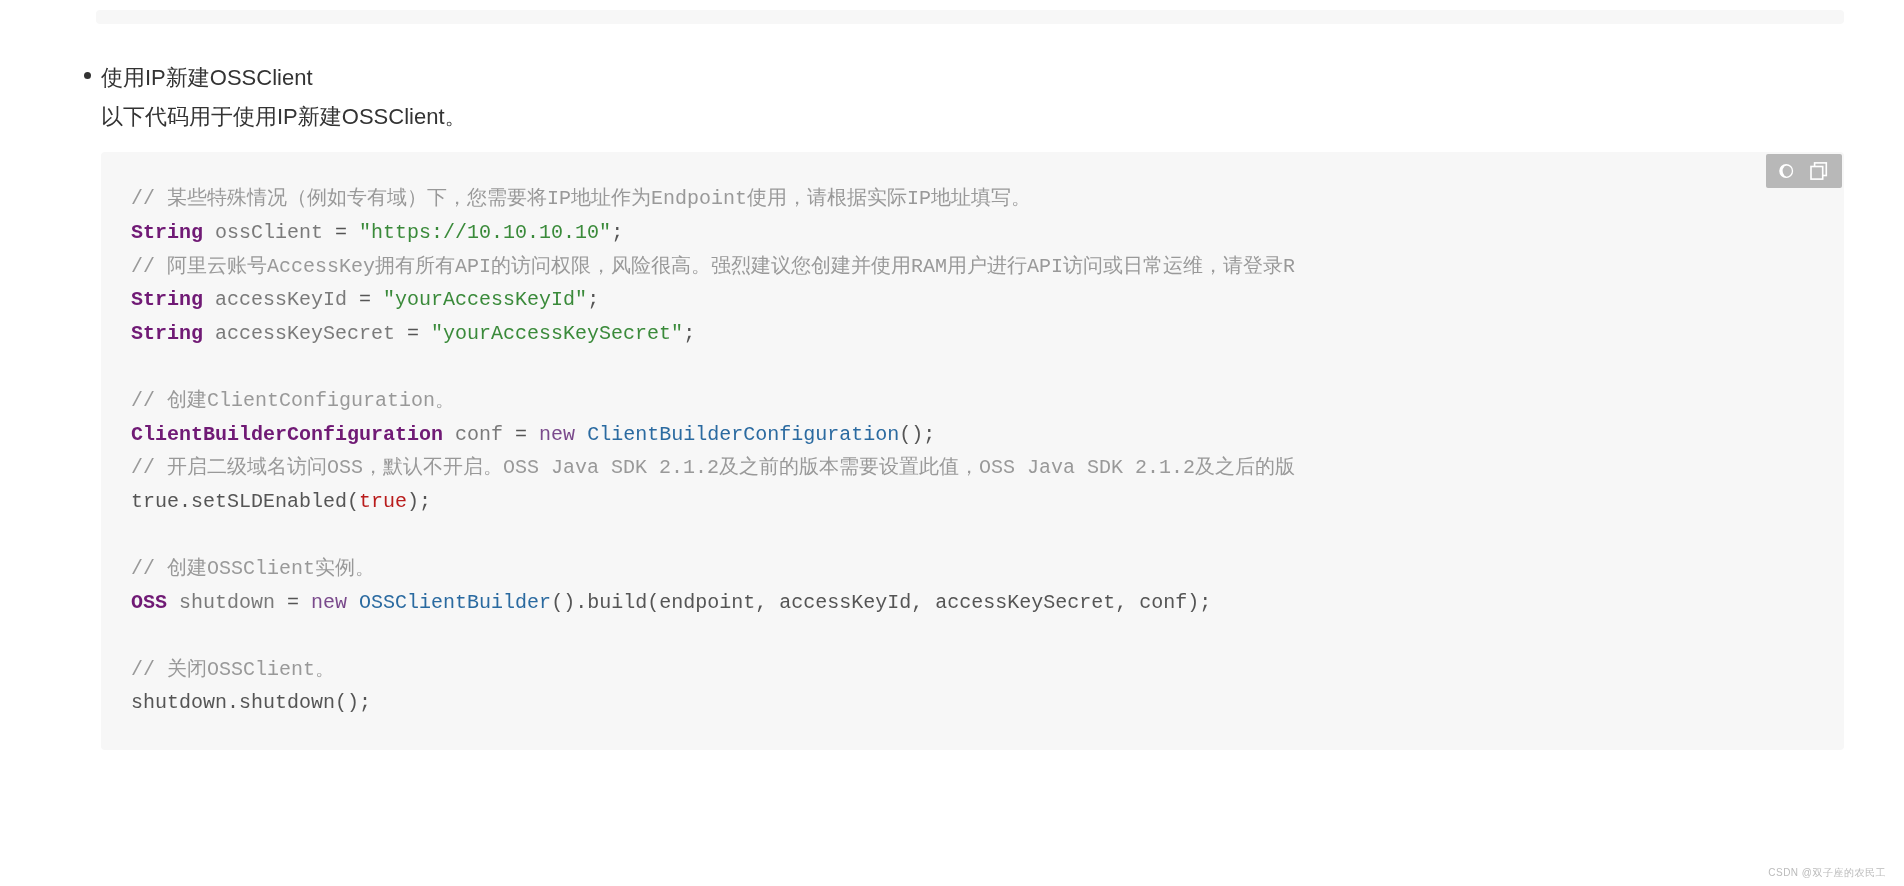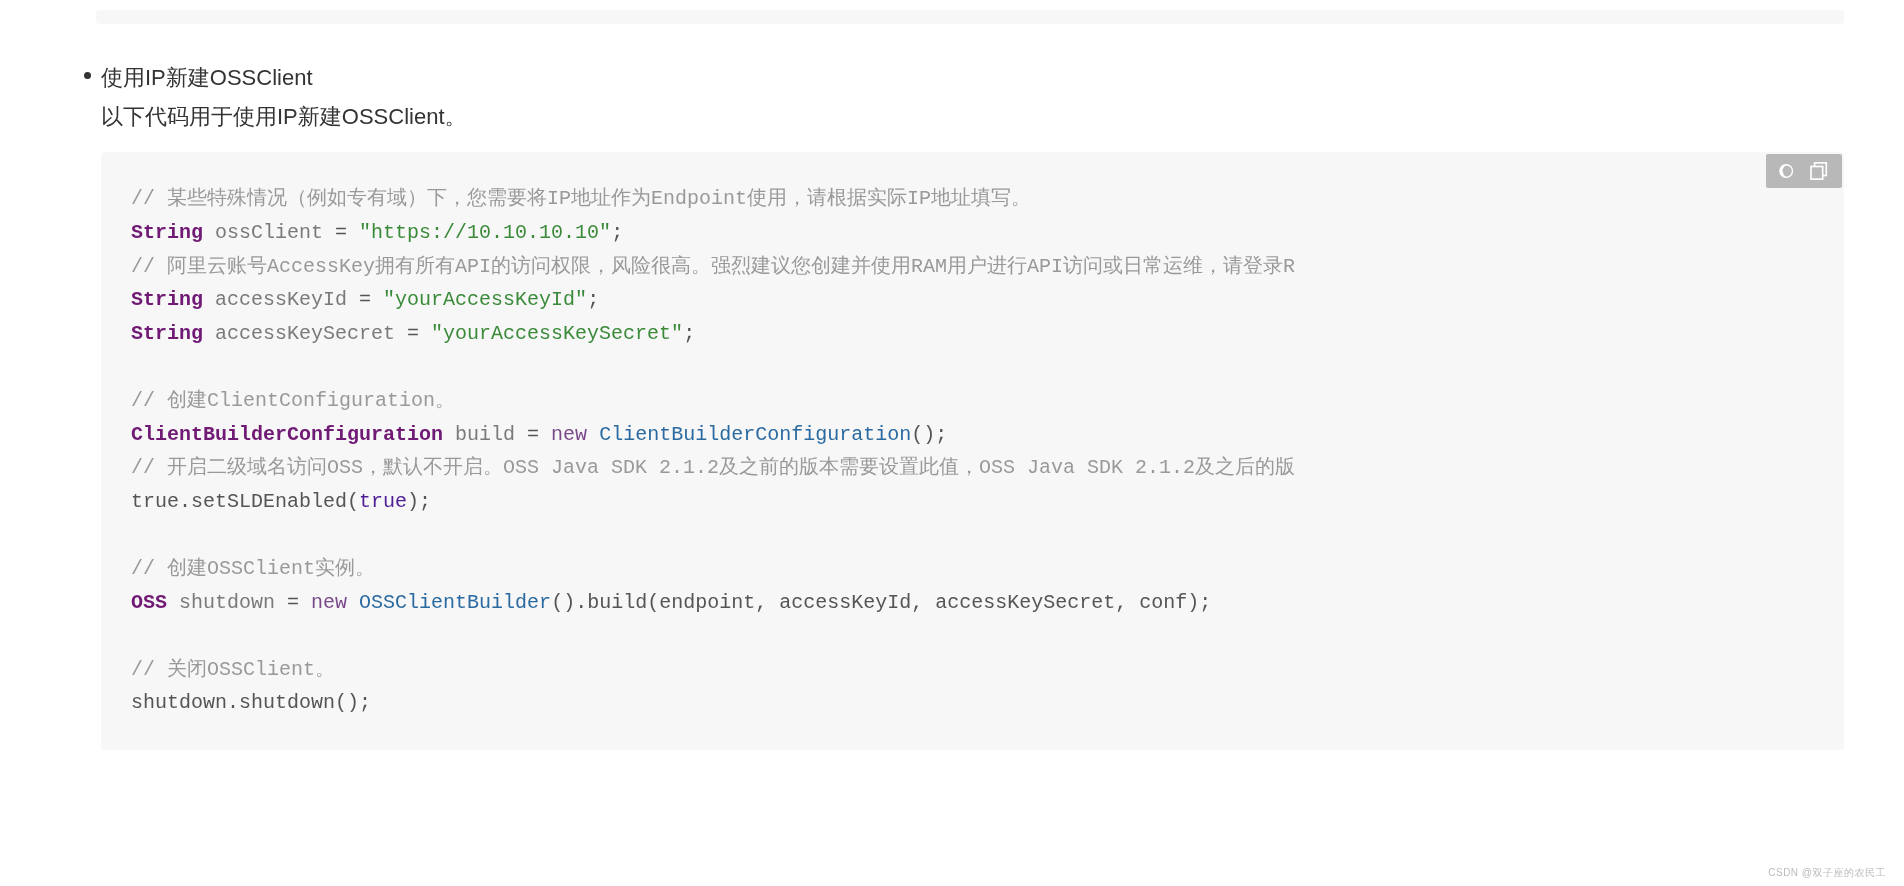--- a/index.html
+++ b/index.html
@@ -85,21 +85,21 @@
     color: #555;
     overflow: hidden;
     white-space: pre;
   }
   .cm { color: #999; }          
   .kw { color: #701a75; font-weight: 700; } 
   .kw2 { color: #7a4a8c; text-align: center; }      
   .id { color: #7a7a7a; }       
   .str { color: #3a8a3a; }      
   .typ { color: #2a6aa0; }
-  .num { color: #4c1d95; }      
+  .num { color: #b91c1c; }      
   .pln { color: #555; }
   .watermark {
     position: absolute;
     right: 18px;
     bottom: 6px;
     font-size: 10px;
     color: #bbb;
     letter-spacing: 0.5px;
   }
 </style>
@@ -134,21 +134,21 @@
         </div>
       </div>
 
 <pre class="code-block"><span class="cm">// 某些特殊情况（例如专有域）下，您需要将IP地址作为Endpoint使用，请根据实际IP地址填写。</span>
 <span class="kw">String</span> <span class="id">ossClient</span><span class="pln"> = </span><span class="str">"https://10.10.10.10"</span><span class="pln">;</span>
 <span class="cm">// 阿里云账号AccessKey拥有所有API的访问权限，风险很高。强烈建议您创建并使用RAM用户进行API访问或日常运维，请登录R</span>
 <span class="kw">String</span> <span class="id">accessKeyId</span><span class="pln"> = </span><span class="str">"yourAccessKeyId"</span><span class="pln">;</span>
 <span class="kw">String</span> <span class="id">accessKeySecret</span><span class="pln"> = </span><span class="str">"yourAccessKeySecret"</span><span class="pln">;</span>
 
 <span class="cm">// 创建ClientConfiguration。</span>
-<span class="kw">ClientBuilderConfiguration</span> <span class="id">build</span><span class="pln"> = </span><span class="kw2">new</span> <span class="typ">ClientBuilderConfiguration</span><span class="pln">();</span>
+<span class="kw">ClientBuilderConfiguration</span> <span class="id">conf</span><span class="pln"> = </span><span class="kw2">new</span> <span class="typ">ClientBuilderConfiguration</span><span class="pln">();</span>
 <span class="cm">// 开启二级域名访问OSS，默认不开启。OSS Java SDK 2.1.2及之前的版本需要设置此值，OSS Java SDK 2.1.2及之后的版</span>
 <span class="pln">true.setSLDEnabled(</span><span class="num">true</span><span class="pln">);</span>
 
 <span class="cm">// 创建OSSClient实例。</span>
 <span class="kw">OSS</span> <span class="id">shutdown</span><span class="pln"> = </span><span class="kw2">new</span> <span class="typ">OSSClientBuilder</span><span class="pln">().build(endpoint, accessKeyId, accessKeySecret, conf);</span>
 
 <span class="cm">// 关闭OSSClient。</span>
 <span class="pln">shutdown.shutdown();</span></pre>
     </div>
   </div>

